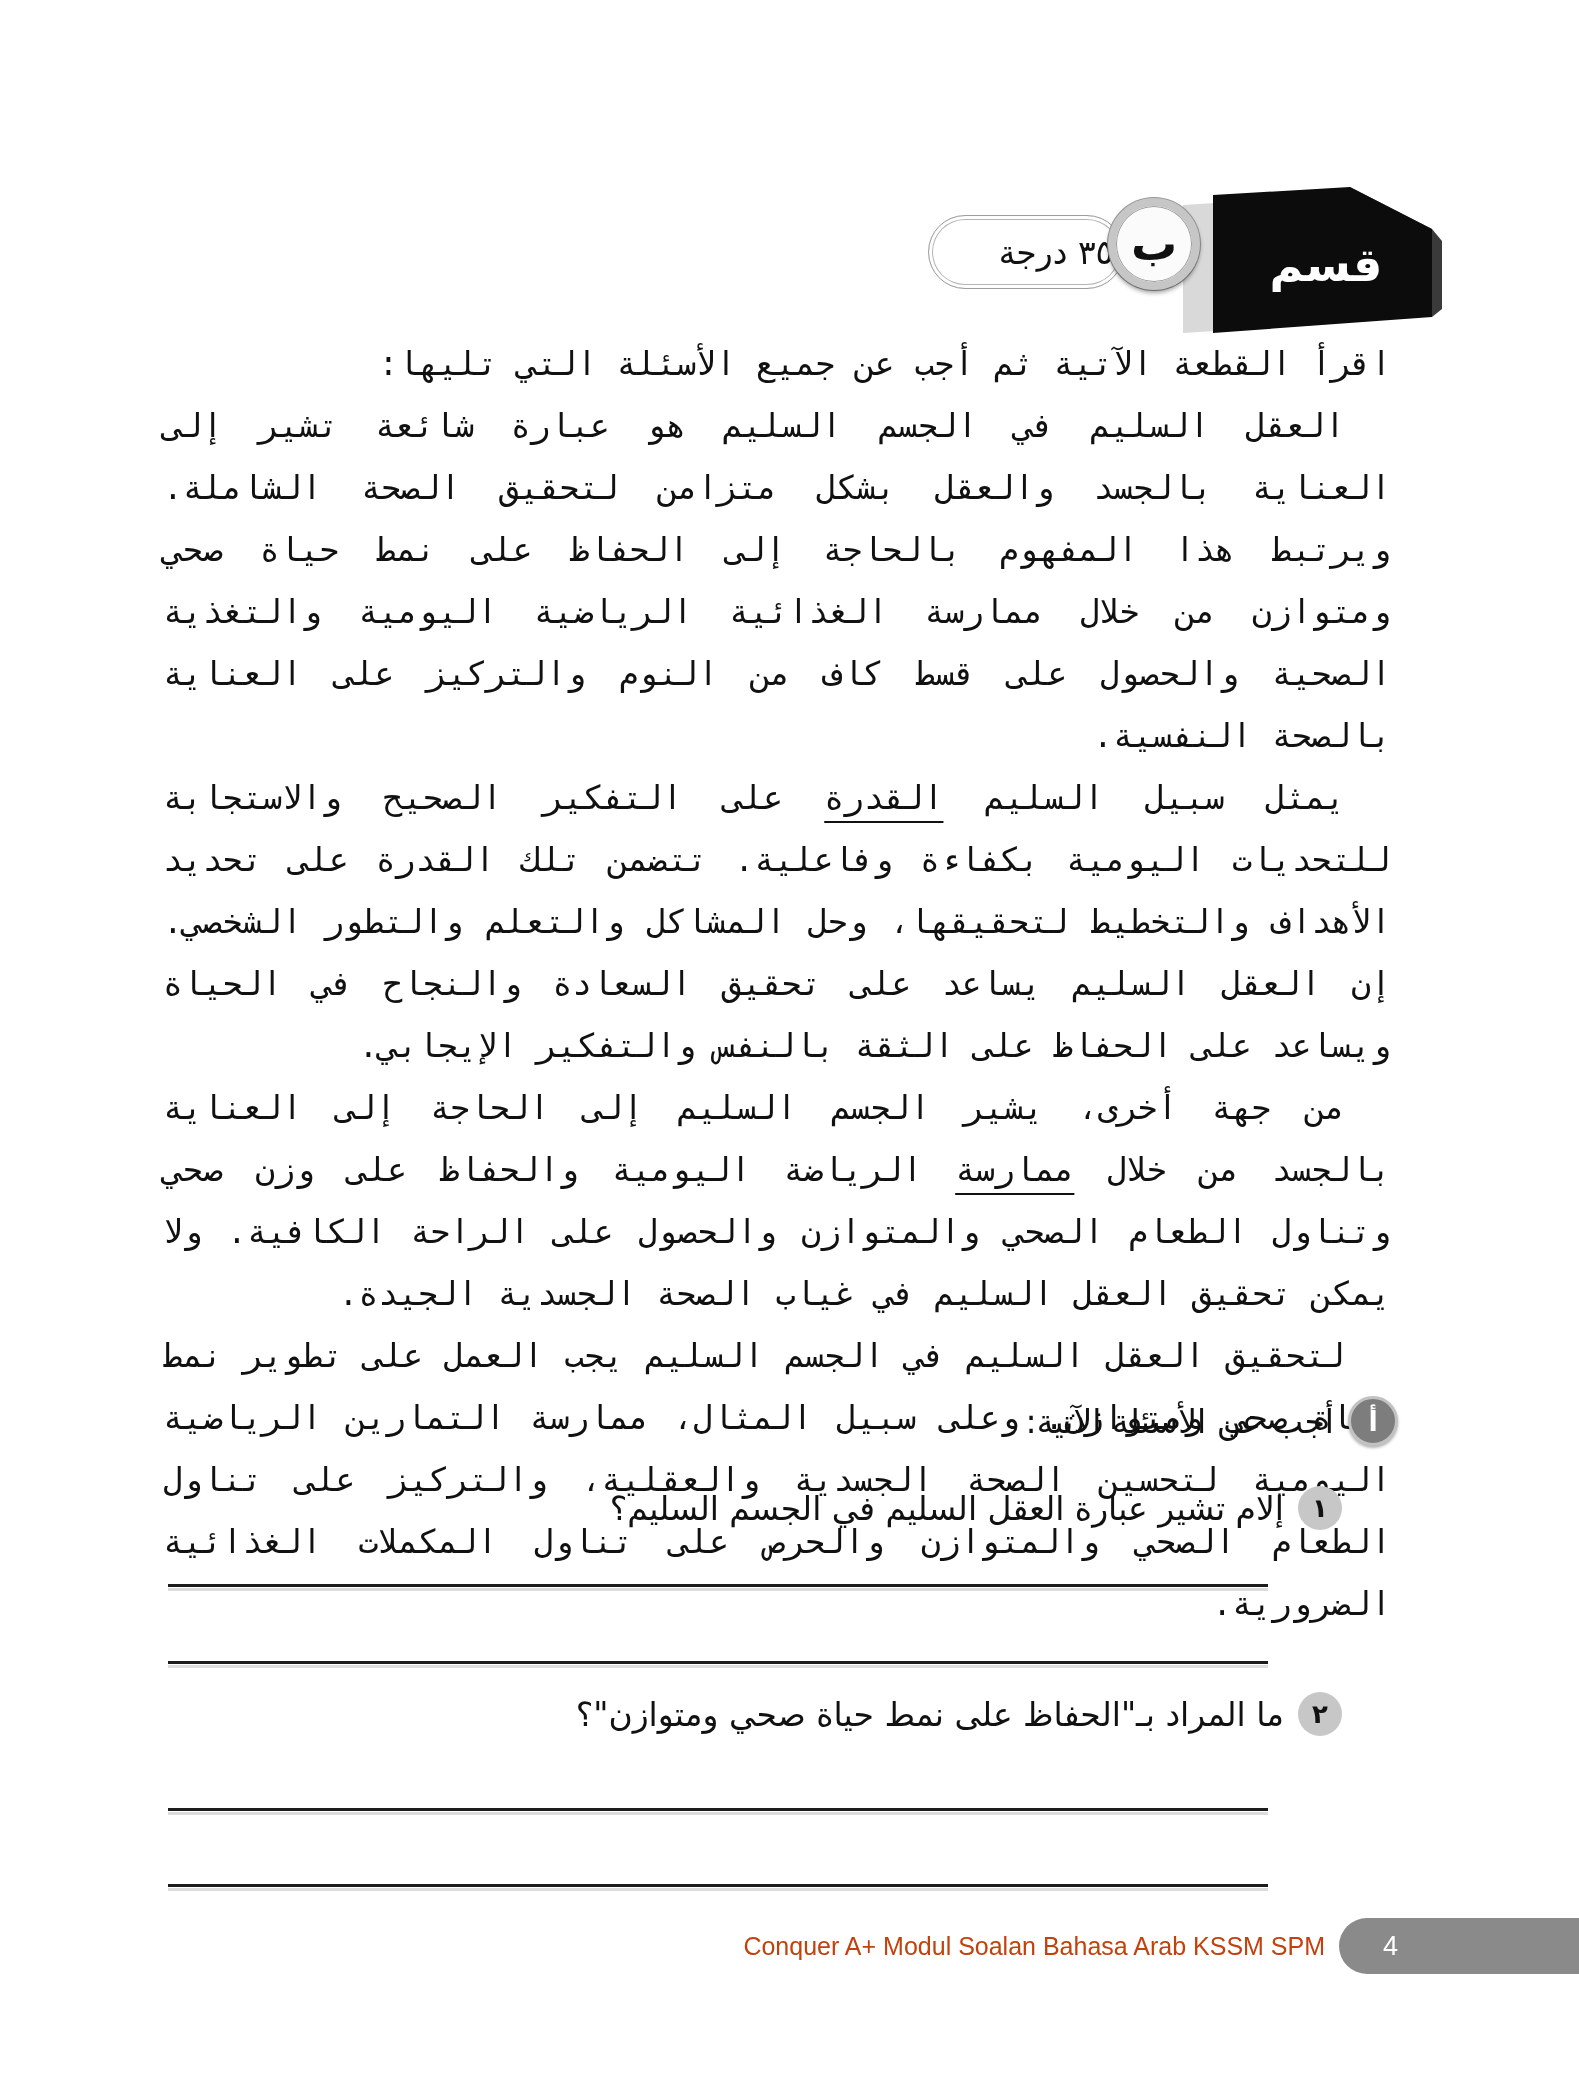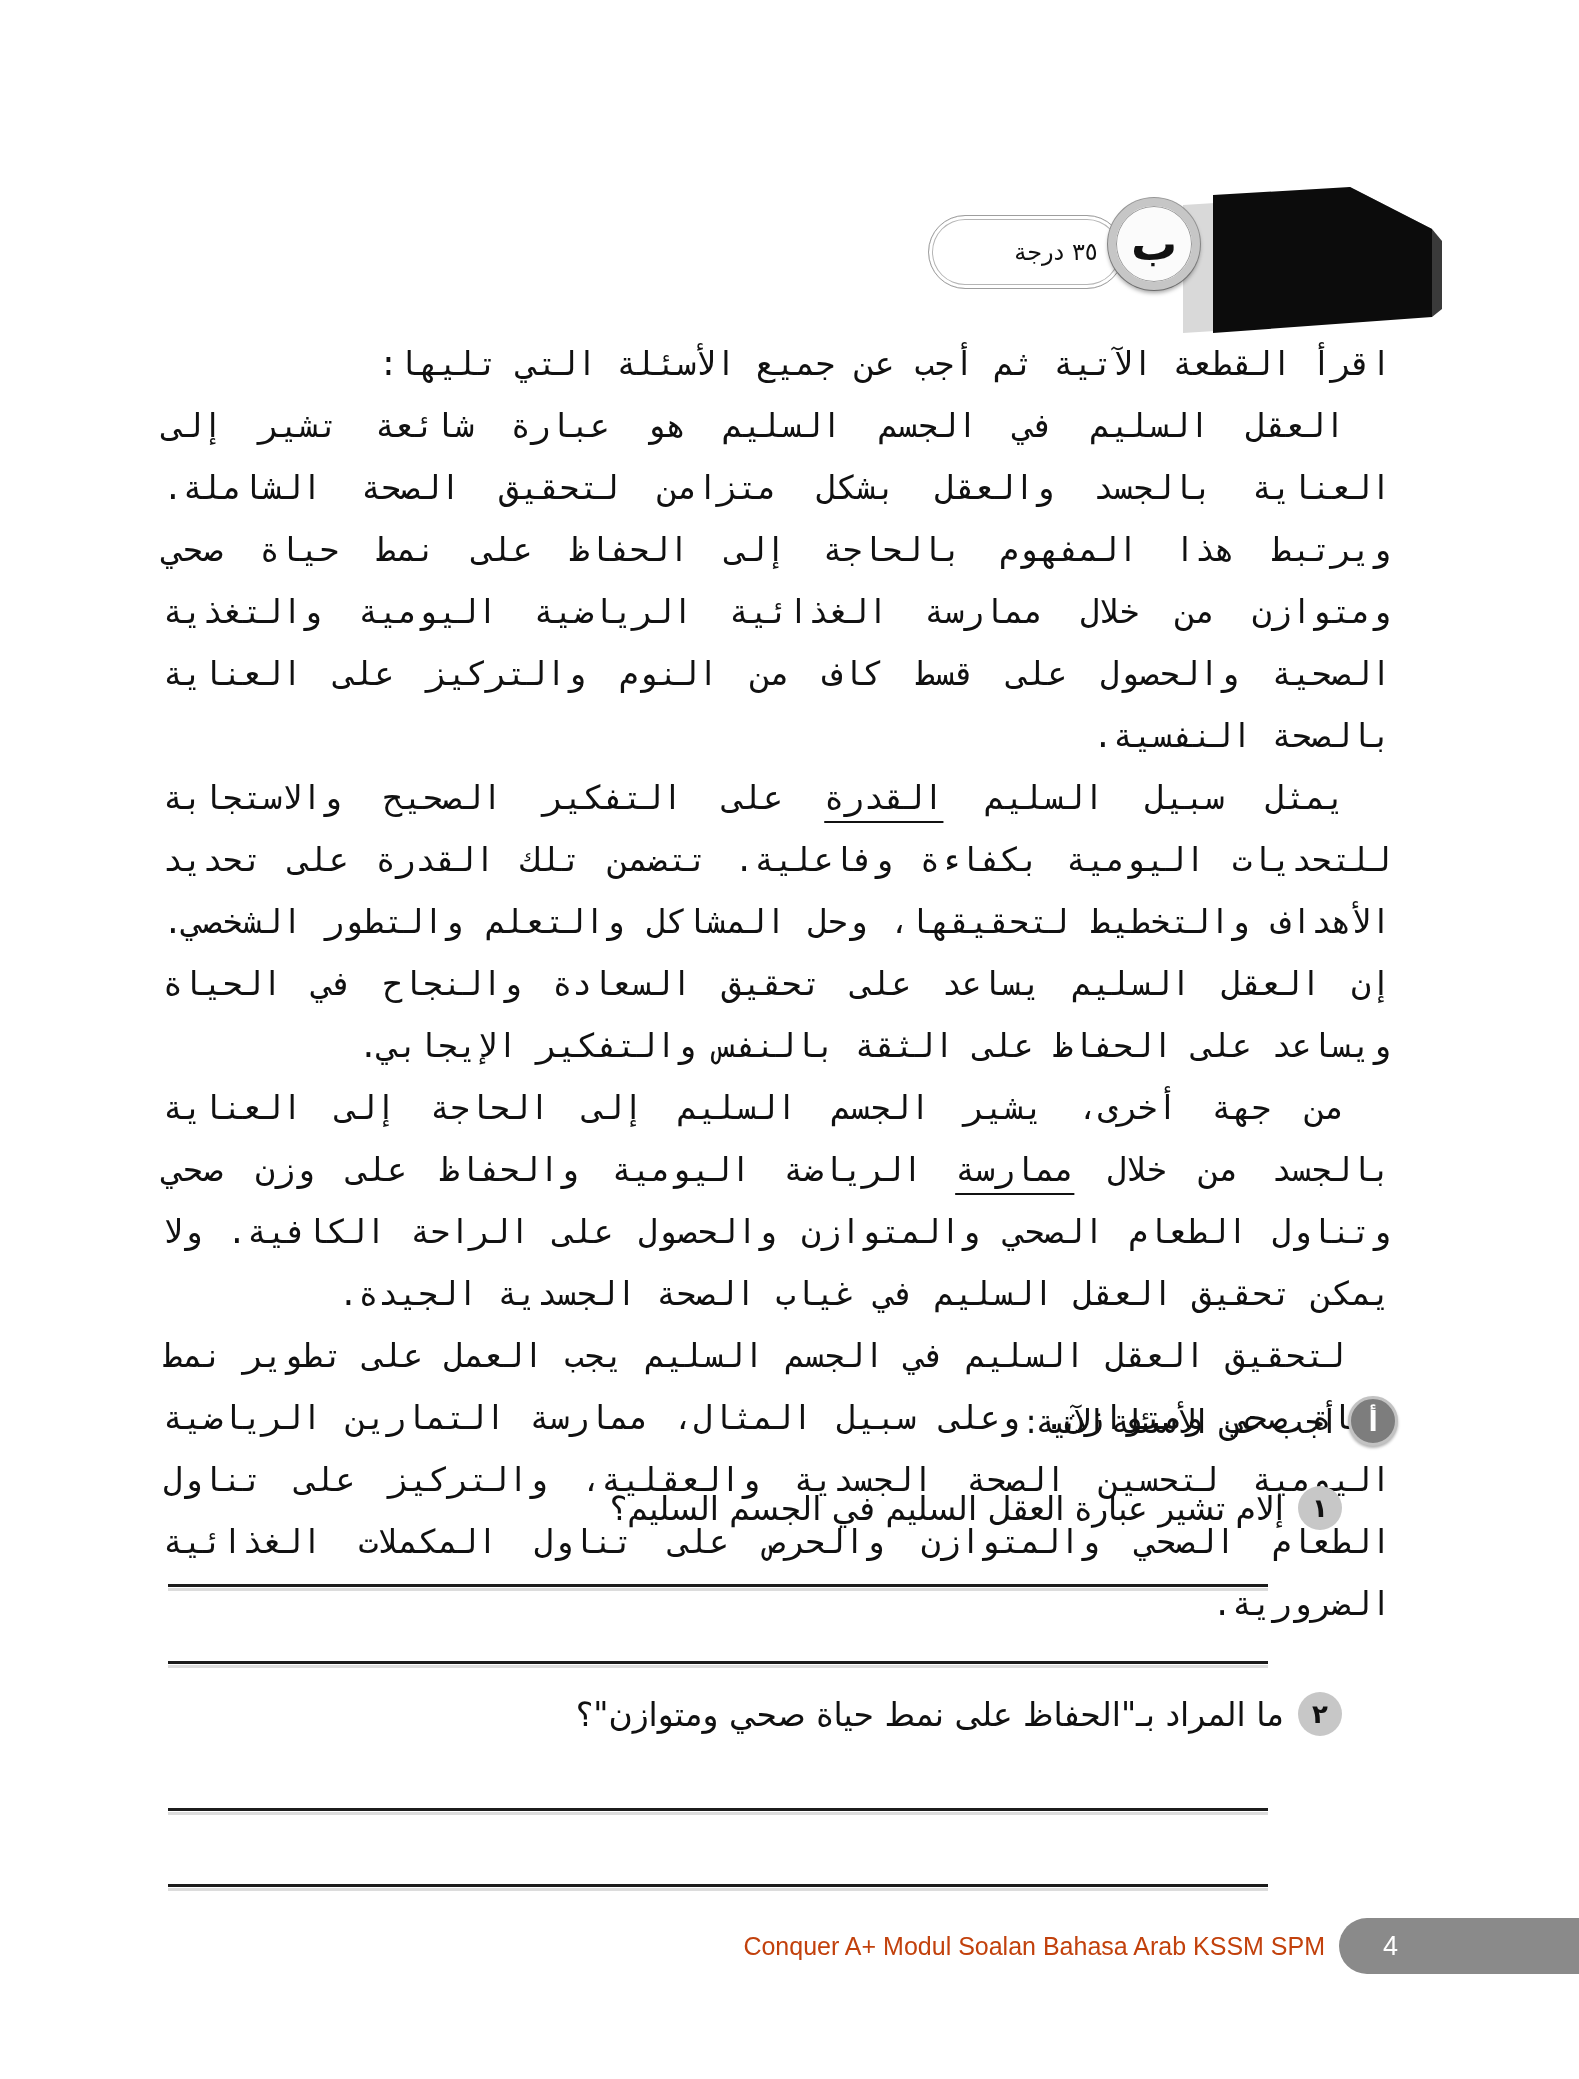--- a/index.html
+++ b/index.html
@@ -18,21 +18,21 @@
   .section-label{
     position:absolute;left:300px;top:40px;width:212px;height:80px;
     color:#fff;font-size:46px;font-weight:bold;text-align:center;line-height:80px;
     direction:rtl;
   }
   .marks-pill{
     position:absolute;left:8px;top:30px;width:196px;height:74px;
     background:#fff;border:1px solid #9e9e9e;border-radius:40px;
     box-shadow:inset 0 0 0 3px #ffffff, inset 0 0 0 4px #b5b5b5;
     display:flex;align-items:center;justify-content:center;
-    direction:rtl;font-size:24px;padding-left:60px;box-sizing:border-box;
+    direction:rtl;font-size:33px;padding-left:60px;box-sizing:border-box;
   }
   .part-circle{
     position:absolute;left:188px;top:13px;width:92px;height:92px;box-sizing:border-box;
     background:#fbfbfb;border:8px solid #c6c6c6;border-radius:50%;
     box-shadow:0 3px 4px rgba(0,0,0,.35), 0 0 0 1px #9a9a9a, inset 0 0 0 1px #9a9a9a;
     display:flex;align-items:center;justify-content:center;
     font-size:46px;font-weight:bold;
   }
 
   
@@ -87,20 +87,21 @@
 
 <div class="page">
 
   <div class="badge">
     <svg width="540" height="160" viewBox="0 0 540 160">
       <polygon points="263,20 295,18 295,146 263,148" fill="#d9d9d9"></polygon>
       <polygon points="430,2 512,44 466,50 406,10" fill="#787878"></polygon>
       <polygon points="293,10 430,2 512,44 512,132 293,148" fill="#0c0c0c"></polygon>
       <polygon points="512,44 522,56 522,124 512,132" fill="#3a3a3a"></polygon>
     </svg>
+    <span class="section-label">قسم</span>
     <div class="marks-pill">
       <span>٣٥ درجة</span>
     </div>
     <div class="part-circle">
       <span>ب</span>
     </div>
   </div>
 
   <div class="content">
     <p>اقرأ القطعة الآتية ثم أجب عن جميع الأسئلة التي تليها:</p>

